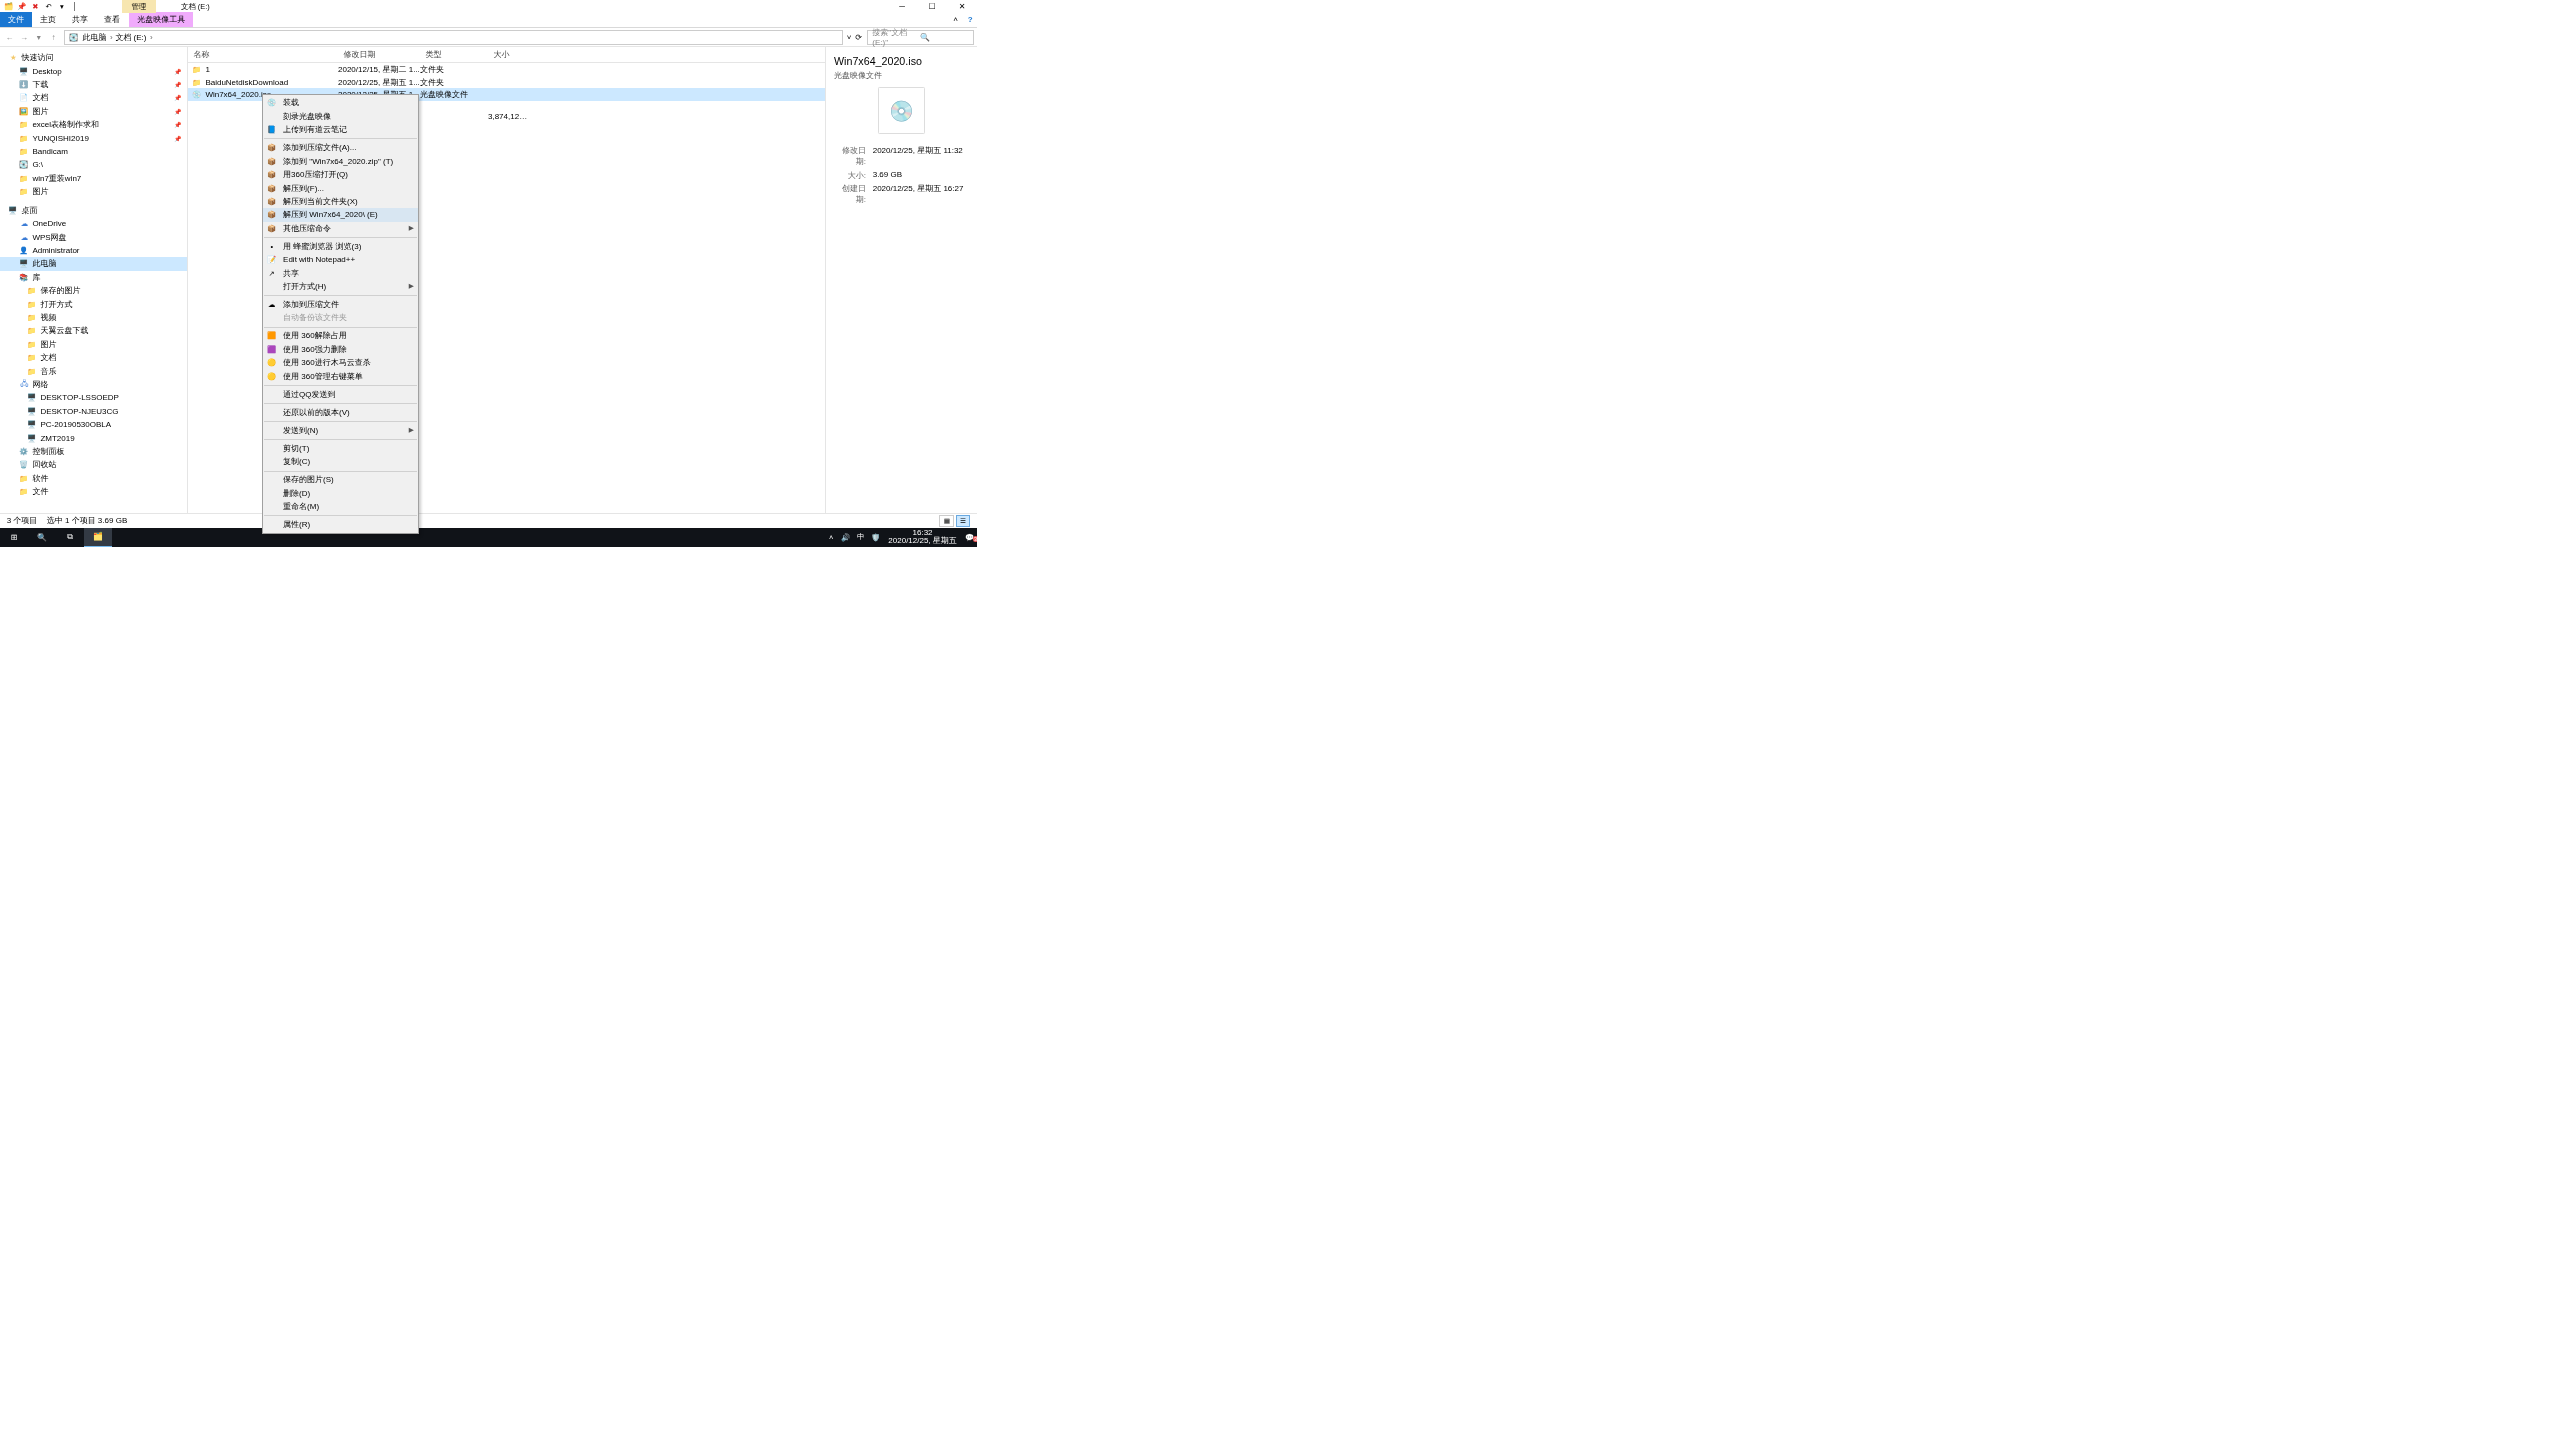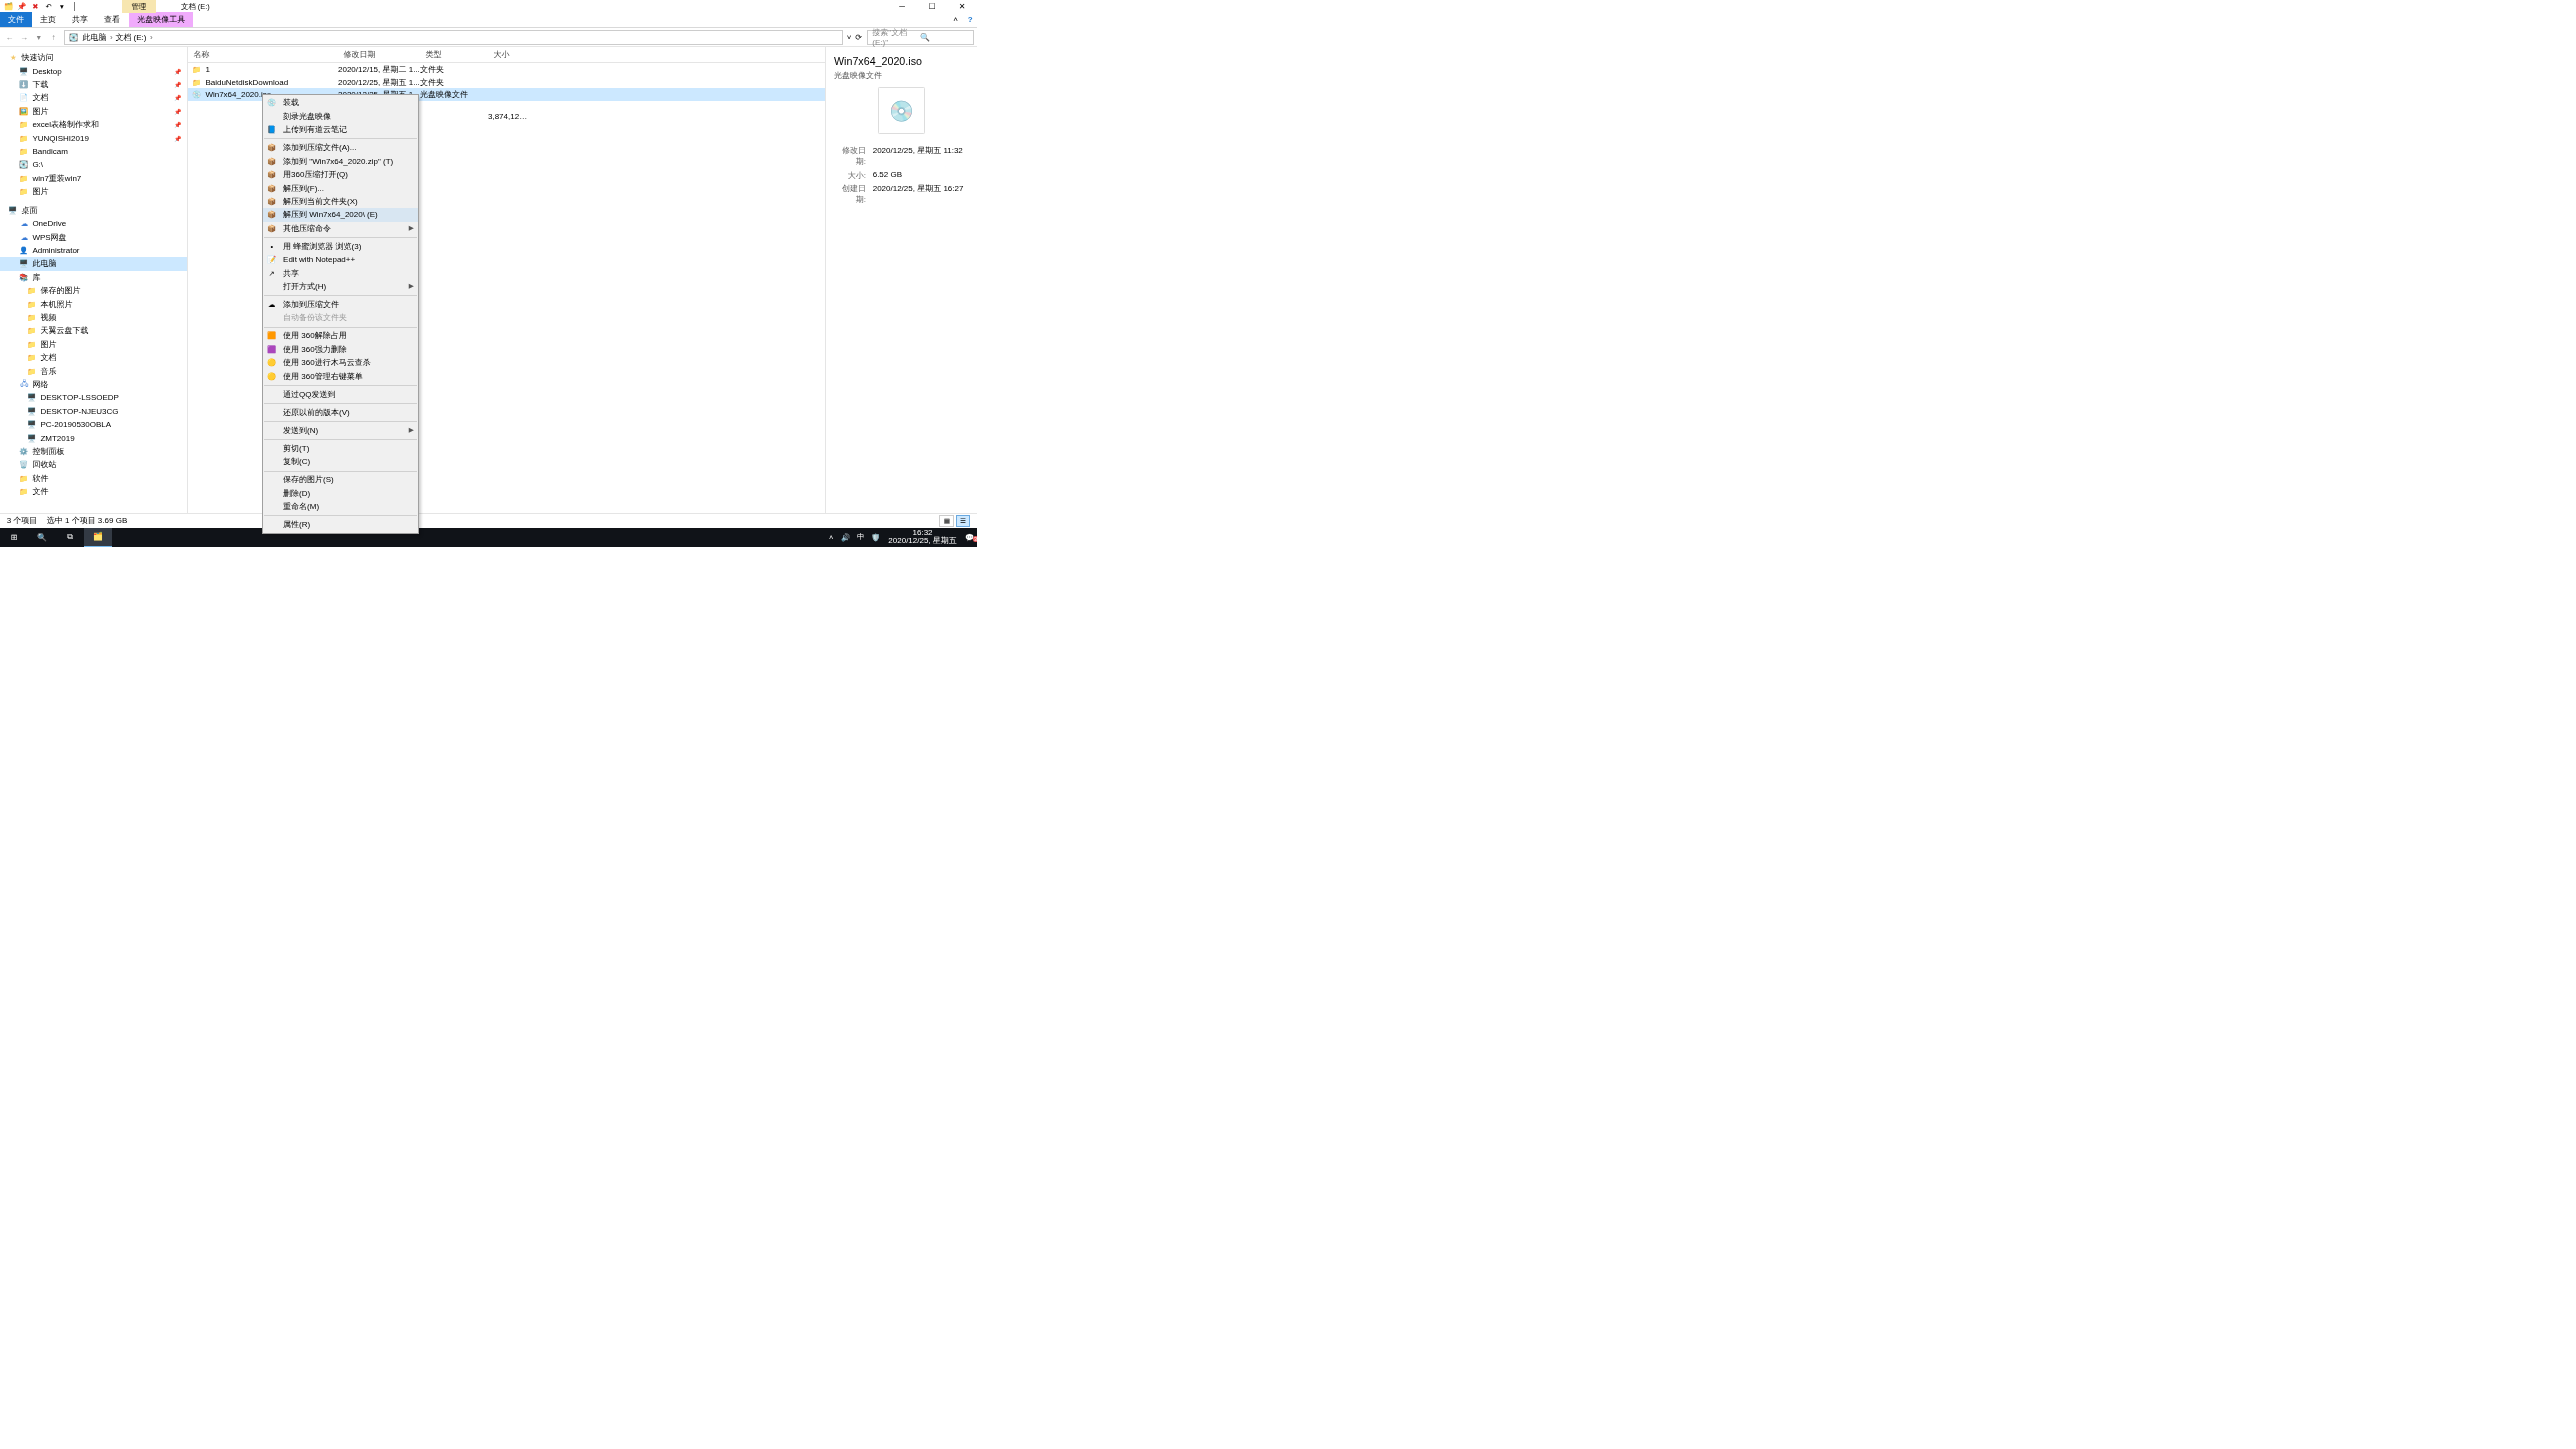--- a/index.html
+++ b/index.html
@@ -212,21 +212,21 @@
     <div class="tnode ind1">
         <span class="ico">📚</span>
         <span>库</span>
       </div>
     <div class="tnode ind2">
         <span class="ico folder">📁</span>
         <span>保存的图片</span>
       </div>
     <div class="tnode ind2">
         <span class="ico folder">📁</span>
-        <span>本机照片</span>
+        <span>打开方式</span>
       </div>
     <div class="tnode ind2">
         <span class="ico folder">📁</span>
         <span>视频</span>
       </div>
     <div class="tnode ind2">
         <span class="ico folder">📁</span>
         <span>天翼云盘下载</span>
       </div>
     <div class="tnode ind2">
@@ -320,21 +320,21 @@
   <div class="details">
     <h2>Win7x64_2020.iso</h2>
     <div class="dtype">光盘映像文件</div>
     <div class="thumb">💿</div>
     <div class="kv">
         <span class="k">修改日期:</span>
         <span class="v">2020/12/25, 星期五 11:32</span>
       </div>
     <div class="kv">
         <span class="k">大小:</span>
-        <span class="v">6.52 GB</span>
+        <span class="v">3.69 GB</span>
       </div>
     <div class="kv">
         <span class="k">创建日期:</span>
         <span class="v">2020/12/25, 星期五 16:27</span>
       </div>
   </div>
 </div>
 
 <div class="statusbar">
   <span>3 个项目</span>

